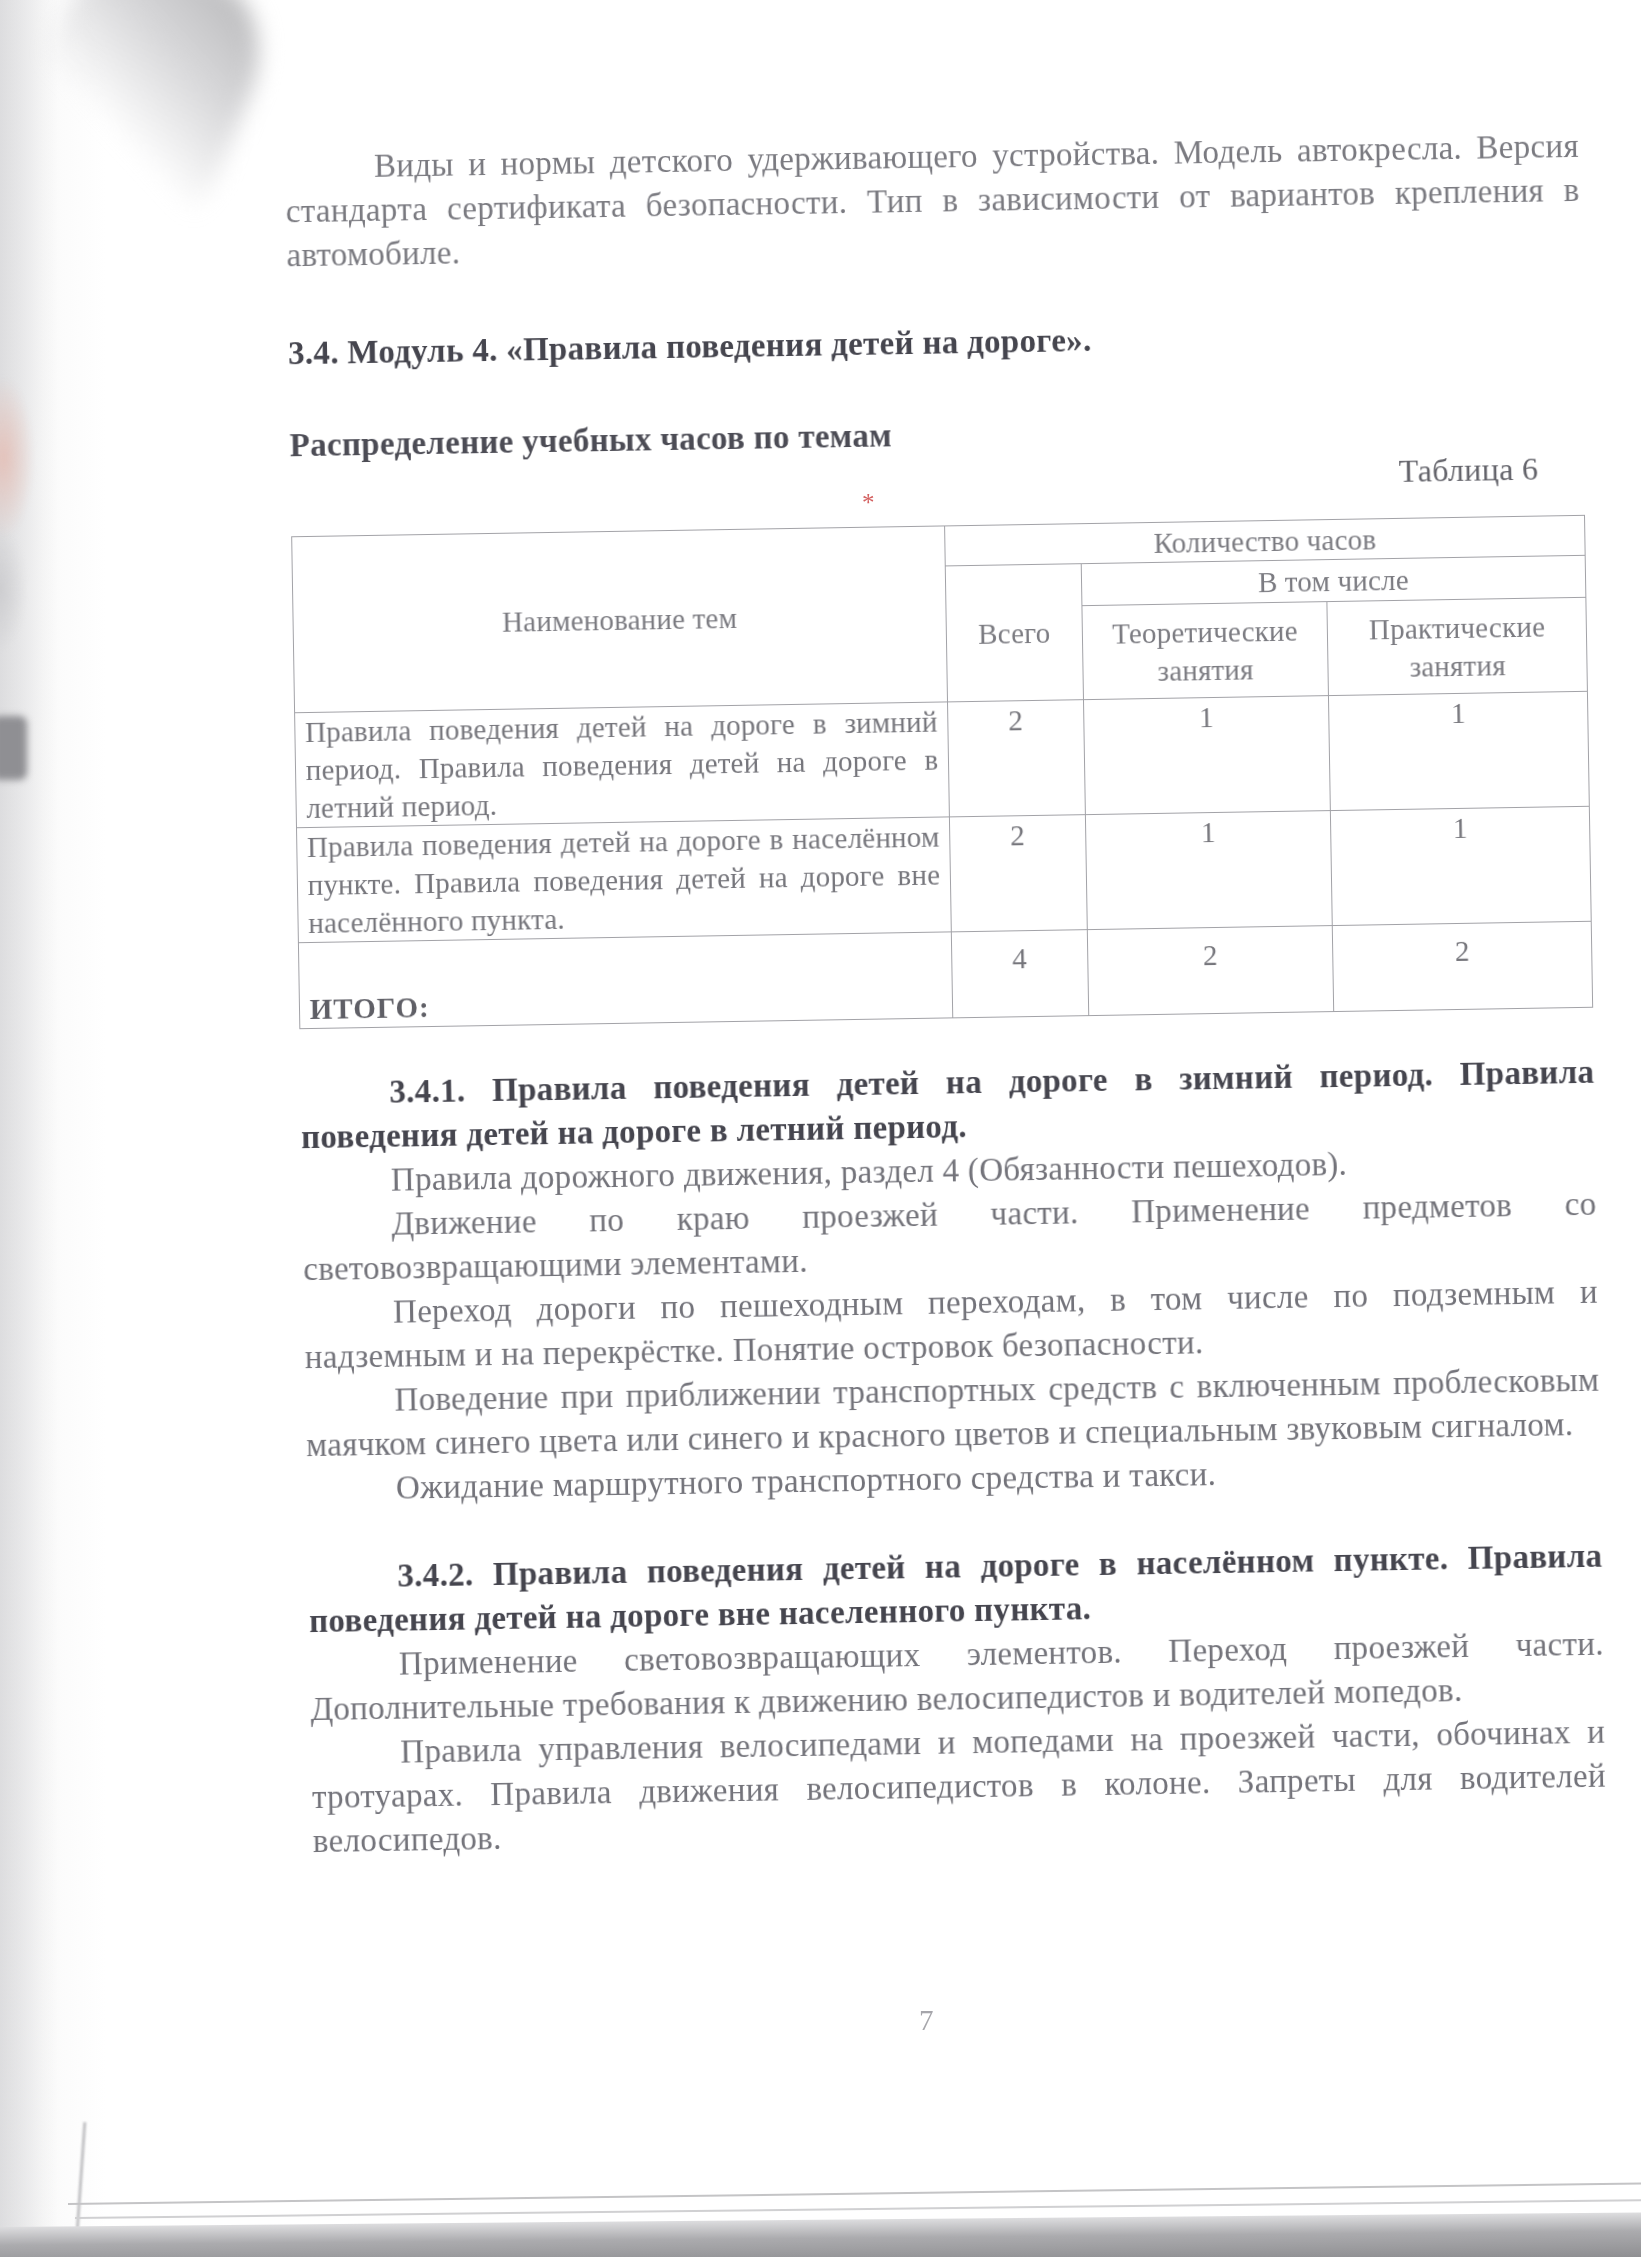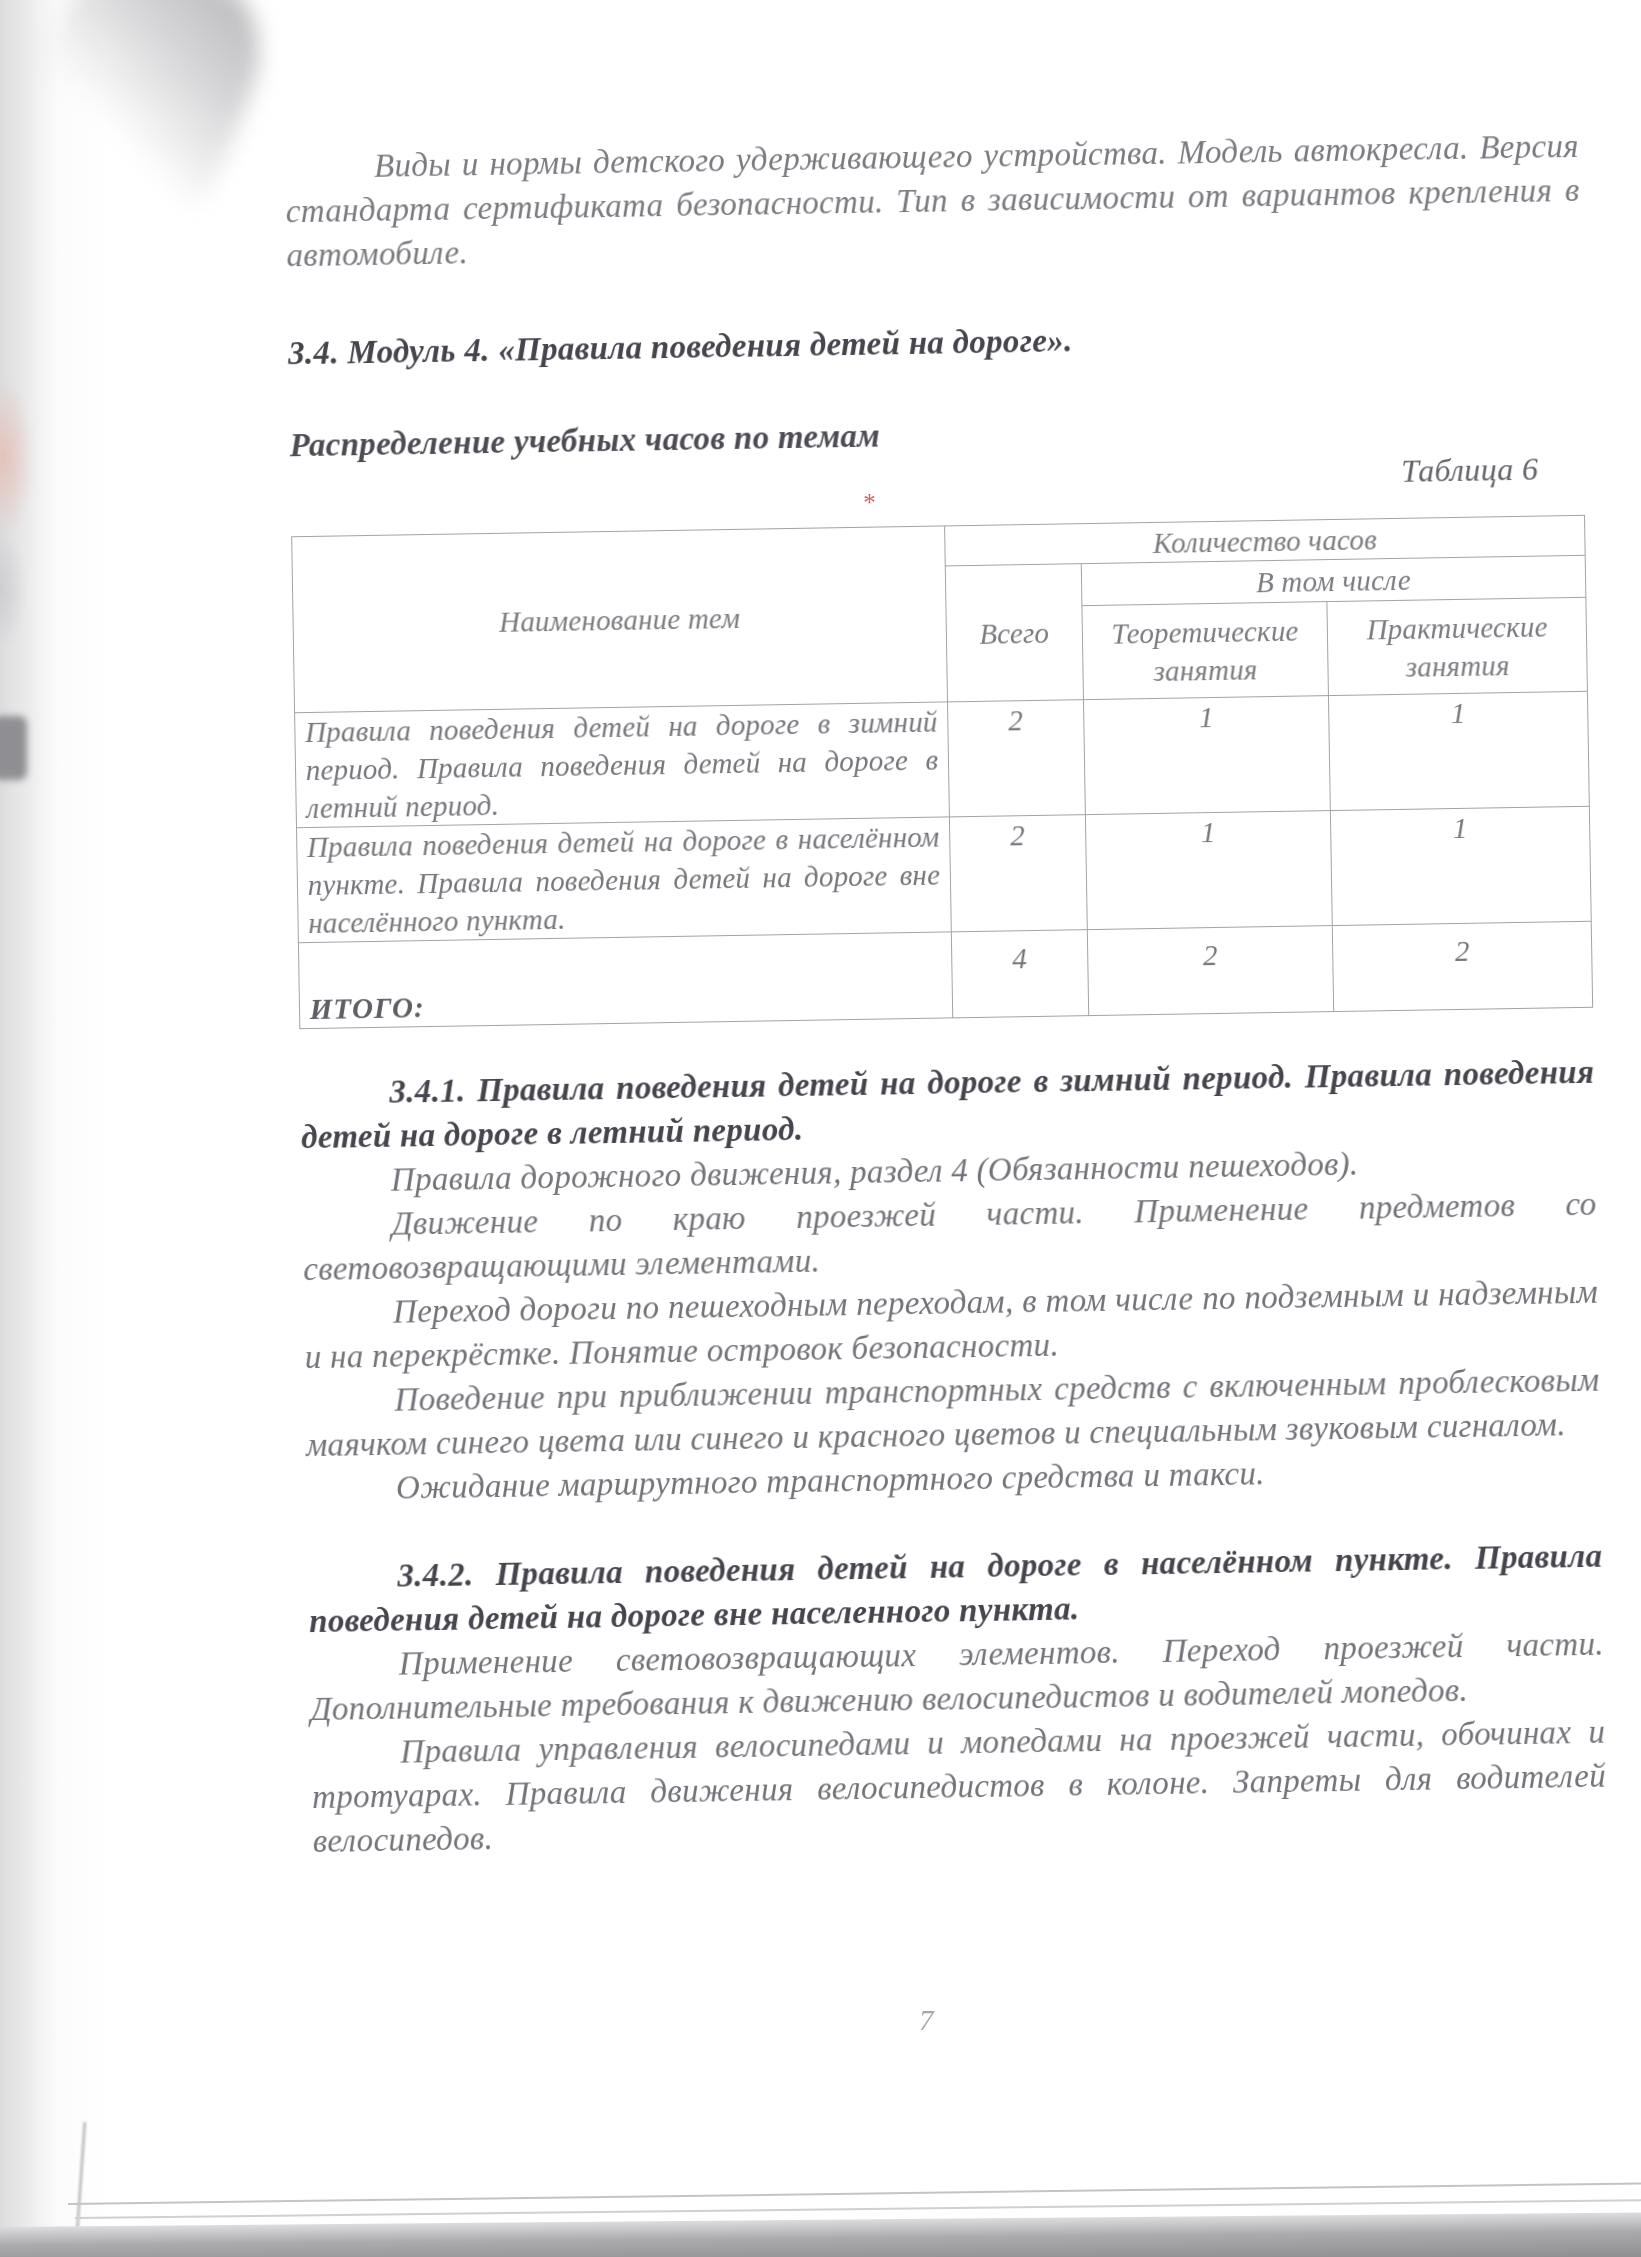--- a/index.html
+++ b/index.html
@@ -1,21 +1,21 @@
 <!DOCTYPE html>
 <html><head>
 <meta charset="utf-8">
 <style>
   html,body{margin:0;padding:0;}
   body{
     width:1641px;height:2257px;position:relative;overflow:hidden;
     background:#ffffff;
     font-family:"Liberation Serif", serif;
   }
-  .scan{position:absolute;inset:0;background:linear-gradient(90deg,#f0f0f1 0px,#fafafa 43px,#ffffff 106px);font-style:italic;}
+  .scan{position:absolute;inset:0;background:linear-gradient(90deg,#f0f0f1 0px,#fafafa 43px,#ffffff 106px);}
   
   .fold-shadow{
     position:absolute;left:39px;top:-39px;width:203px;height:270px;
     background:linear-gradient(205deg,#b4b4b6 0%,#d6d6d8 32%,rgba(250,250,250,0) 64%);
     transform:rotate(22deg);filter:blur(10.6px);border-radius:35%;
   }
   .left-band{
     position:absolute;left:0;top:0;width:58px;height:2257px;
     background:linear-gradient(90deg,rgba(185,185,188,0.35),rgba(255,255,255,0));
   }

